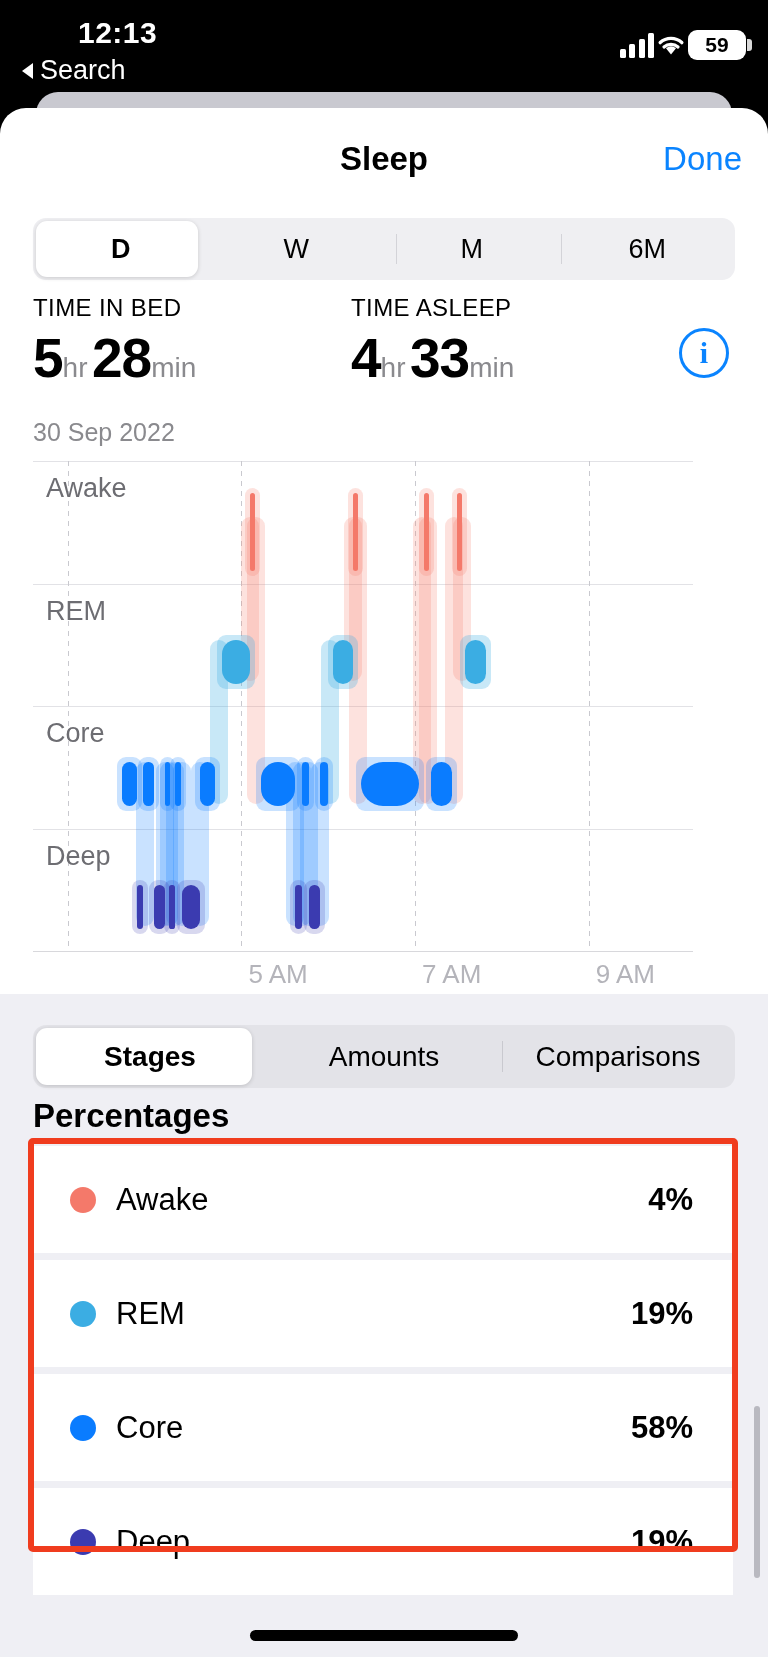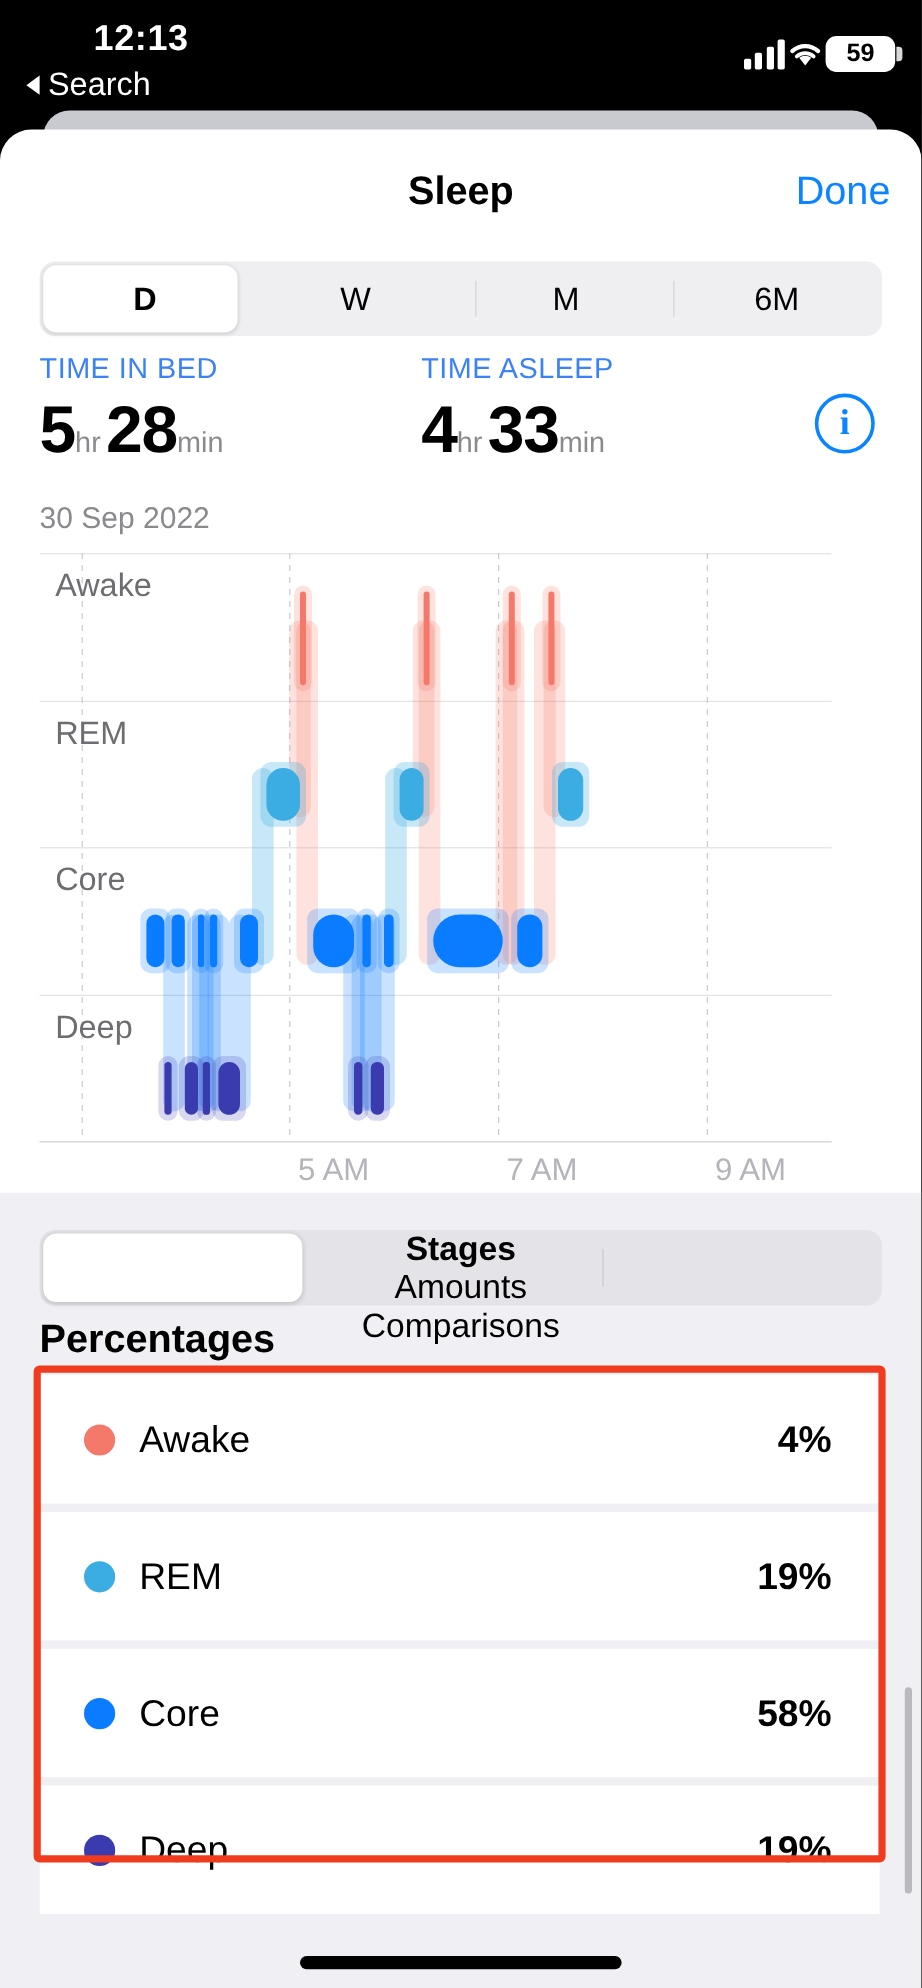--- a/index.html
+++ b/index.html
@@ -48,44 +48,44 @@
               font-size:27px; color:#000; position:relative; z-index:2; font-weight:400; }
   .seg-item.sel { font-weight:600; }
   .seg-thumb { position:absolute; top:3px; left:3px; height:56px; background:#fff;
                border-radius:11px; box-shadow:0 1px 4px rgba(0,0,0,.16); z-index:1; }
   .seg-div { position:absolute; top:16px; width:1px; height:30px; background:#d3d3d8; z-index:1; }
 
   
   .stats { position:relative; margin:14px 33px 0 33px; height:120px; }
   .stat { position:absolute; top:0; }
   .stat.a { left:0; } .stat.b { left:318px; }
-  .stat-label { font-size:24px; color:#3b82f6; letter-spacing:0.4px; }
+  .stat-label { font-size:24px; color:#000000; letter-spacing:0.4px; }
   .stat-val { margin-top:4px; white-space:nowrap; }
   .big { font-size:55px; font-weight:700; color:#000; letter-spacing:-1px; }
-  .unit { font-size:24px; color:#8a8a8e; font-weight:400; }
+  .unit { font-size:28px; color:#8a8a8e; font-weight:400; }
   .info-btn { position:absolute; right:6px; top:34px; width:50px; height:50px; border-radius:50%;
               border:3px solid #0a84ff; display:flex; align-items:center; justify-content:center;
               color:#0a84ff; font-size:30px; font-weight:700; font-family:"Liberation Serif",serif; }
   .date { margin:4px 33px; font-size:25px; color:#8a8a8e; }
 
   
   #chart { position:relative; margin:14px 33px 0 33px; width:702px; height:498px; }
   .grid-h { position:absolute; left:0; width:660px; height:1px; background:#e2e2e6; }
   .grid-v { position:absolute; top:0; width:1px; height:490px;
             background:repeating-linear-gradient(to bottom,#c9c9cf 0 5px,transparent 5px 10px); }
   .row-label { position:absolute; left:13px; font-size:27px; color:#6d6d72; }
   .axis-line { position:absolute; left:0; top:490px; width:660px; height:1px; background:#d8d8dc; }
   .xl { position:absolute; top:498px; font-size:26px; color:#b4b4ba; }
   .bar { position:absolute; border-radius:9px; }
   .halo { position:absolute; border-radius:9px; }
 
   
   #lower { position:absolute; left:0; top:886px; width:768px; height:663px; background:#efeff4; }
   .seg2 { margin:31px 33px 0 33px; height:63px; background:#e3e3e8; border-radius:13px;
-          display:flex; position:relative;flex-direction:column; }
+          display:flex; position:relative; }
   .seg2-item { flex:1; display:flex; align-items:center; justify-content:center;
                font-size:28px; color:#000; position:relative; z-index:2; }
   .seg2-item.sel { font-weight:600; }
   .seg2-thumb { position:absolute; top:3px; left:3px; height:57px; background:#fff;
                 border-radius:11px; box-shadow:0 1px 4px rgba(0,0,0,.16); z-index:1; }
   .seg2-div { position:absolute; top:16px; width:1px; height:31px; background:#c9c9cf; z-index:1; }
 
   .sec-title { margin:9px 0 0 33px; font-size:33px; font-weight:700; color:#000; }
 
   #list { position:absolute; left:33px; top:152px; width:700px; }

